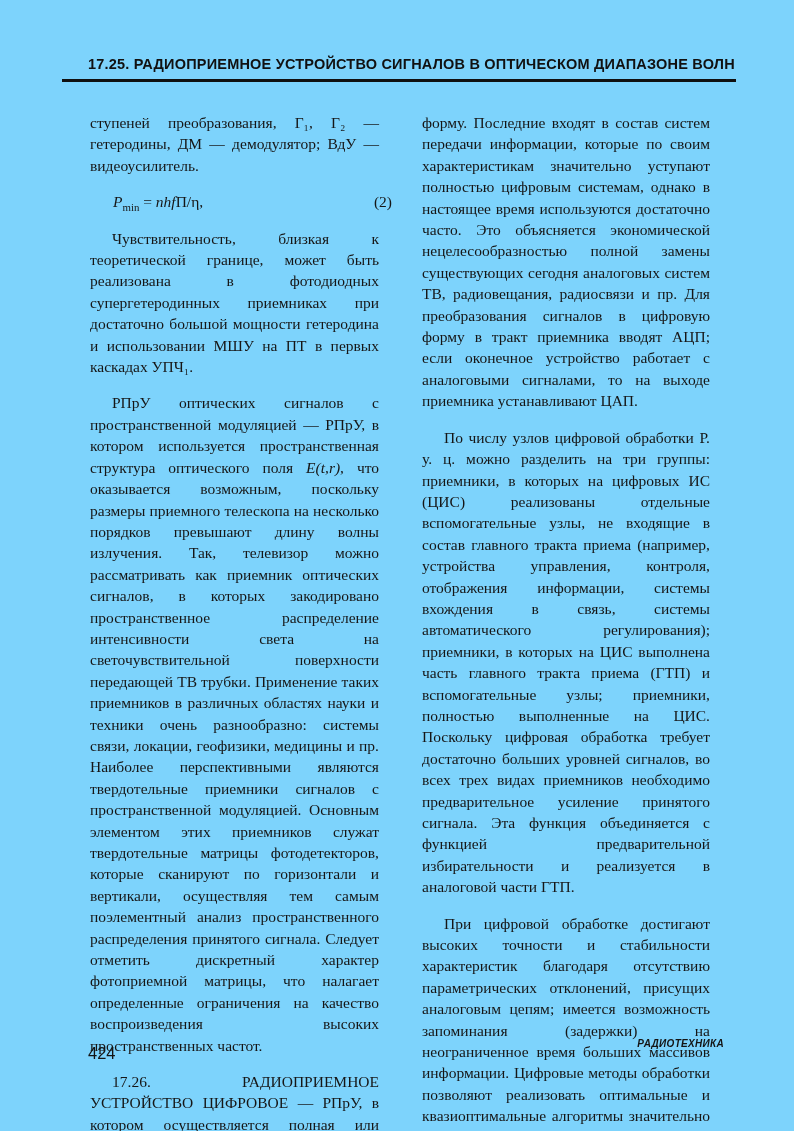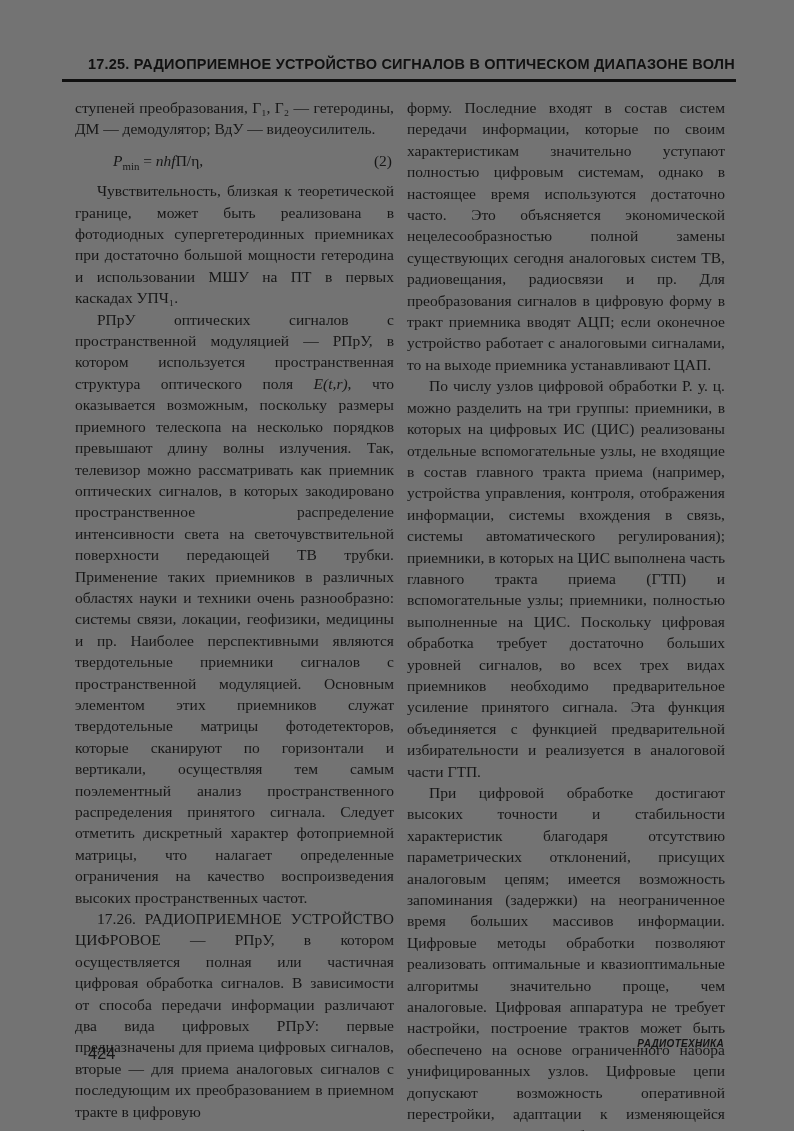--- a/index.html
+++ b/index.html
@@ -6,21 +6,21 @@
   body {
     width: 794px; height: 1131px;
     background: #ffffff;
     font-family: "Liberation Serif", serif;
     color: #161616;
     position: relative;
     overflow: hidden;
   }
   .page {
     position: absolute; inset: 0;
-    background: #737373;
+    background: #7dd3fc;
   }
   
   .hdr {
     position: absolute; left: 62px; right: 58px; top: 56px;
   }
   .hdr-title {
     font-family: "Liberation Sans", sans-serif;
     font-weight: bold;
     font-size: 14.5px;
     letter-spacing: 0.2px;
@@ -36,21 +36,21 @@
   
   .col {
     position: absolute; top: 97px;
     width: 319px;
     font-size: 15.5px;
     line-height: 21.4px;
     text-align: justify;
   }
   .col-left  { left: 75px; }
   .col-right { left: 407px; width: 318px; }
-  .col p { margin: 0; }
+  .col p { margin: 15px; }
   .col p.ind { text-indent: 22px; }
   .b  { font-weight: normal; }
   .it { font-style: italic; }
   sub.small { font-size: 70%; line-height: 0; }
   
   .formula-row {
     display: flex;
     align-items: baseline;
     margin: 10px 0 9px 0;
     padding-left: 38px;

